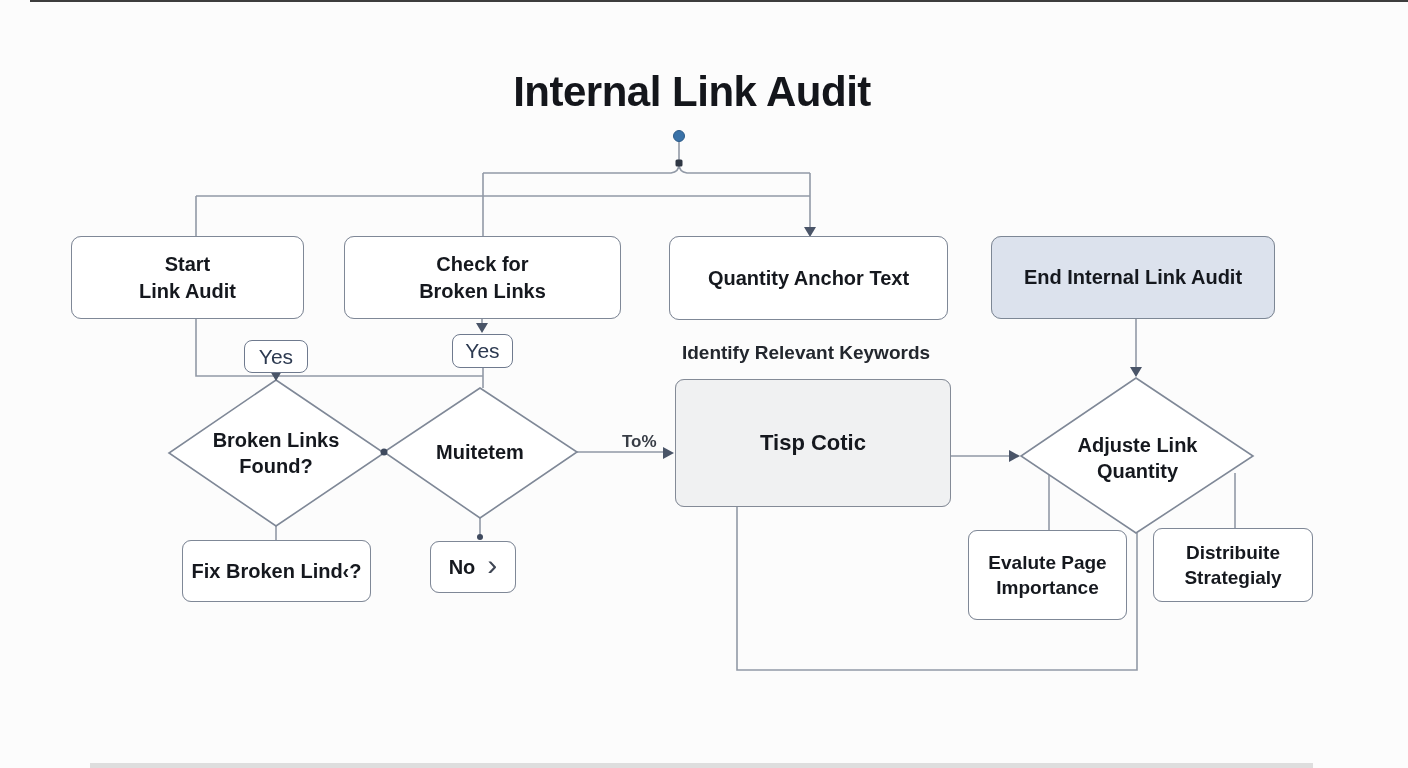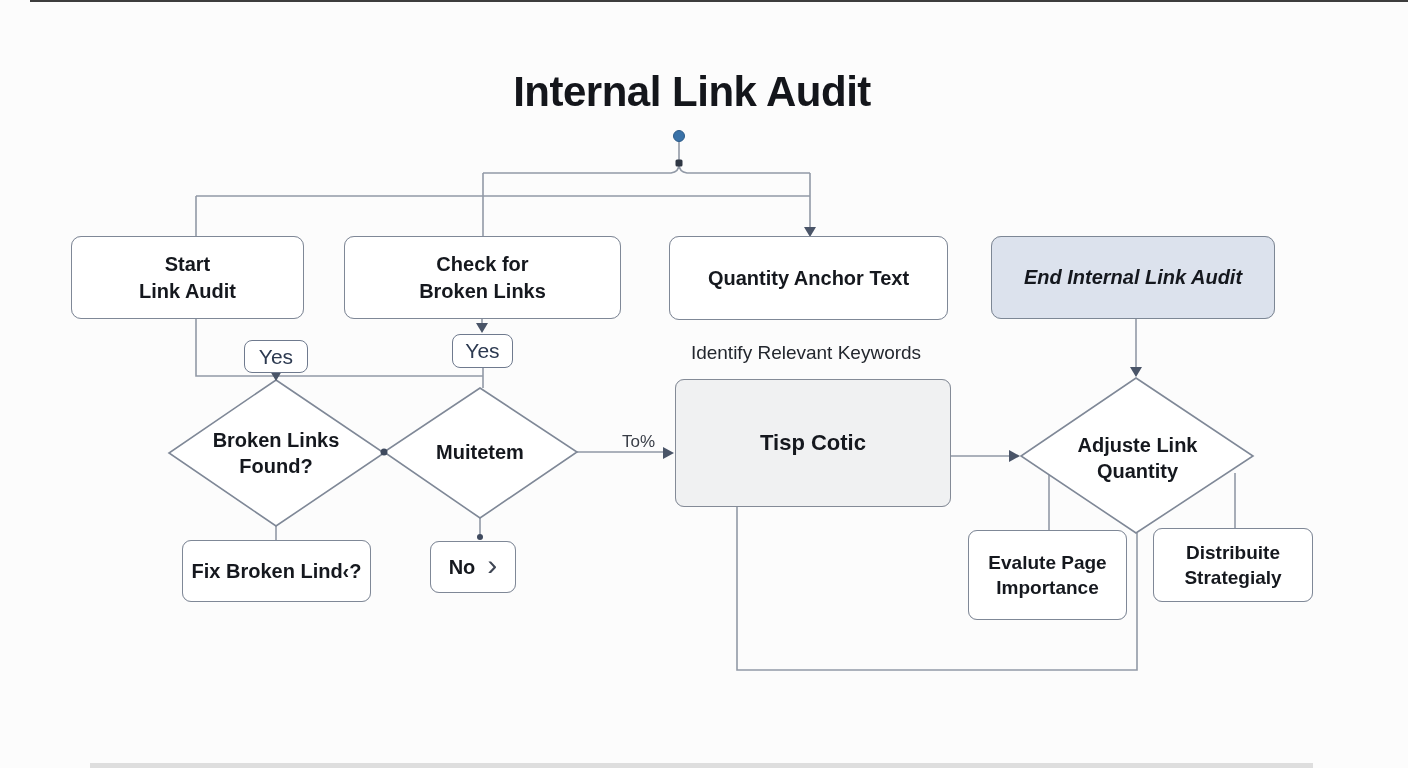--- a/index.html
+++ b/index.html
@@ -17,34 +17,34 @@
   }
   svg#wires{position:absolute;left:0;top:0;}
   .node{
     position:absolute;box-sizing:border-box;background:#ffffff;
     border:1.6px solid #7f8897;border-radius:10px;
     display:flex;align-items:center;justify-content:center;text-align:center;
     font-size:20px;font-weight:600;line-height:1.32;color:#15181e;
     box-shadow:0 0 0.5px rgba(120,128,140,.4);
   }
   .label{white-space:pre-line;}
-  .node.end{background:#dce2ed;border-color:#7d8795;font-style:italic;}
+  .node.end{background:#dce2ed;border-color:#7d8795;}
   .node.process-big{background:#f0f1f2;border-color:#848b97;font-size:22px;font-weight:700;border-radius:9px;}
   .node.small{border-radius:9px;font-size:20px;}
   .yes-tag{
     position:absolute;box-sizing:border-box;background:#fff;
     border:1.6px solid #6f7a8e;border-radius:8px;
     display:flex;align-items:center;justify-content:center;
     font-size:21px;font-weight:500;color:#2c3950;
   }
   .diamond-label{
     position:absolute;display:flex;align-items:center;justify-content:center;
     text-align:center;font-size:20px;font-weight:600;line-height:1.3;color:#15181e;
   }
-  .float-label{position:absolute;font-weight:400;color:#23272e;}
+  .float-label{position:absolute;font-weight:700;color:#23272e;}
   #identify-label{font-size:19px;text-align:center;}
   #to-label{font-size:17px;color:#383d46;}
   .chev{font-size:30px;font-weight:400;color:#3f4654;margin-left:12px;line-height:1;transform:translateY(-2px);}
 </style>
 </head>
 <body>
 
 <div class="frame-top"></div>
 <div class="frame-bottom"></div>
 

